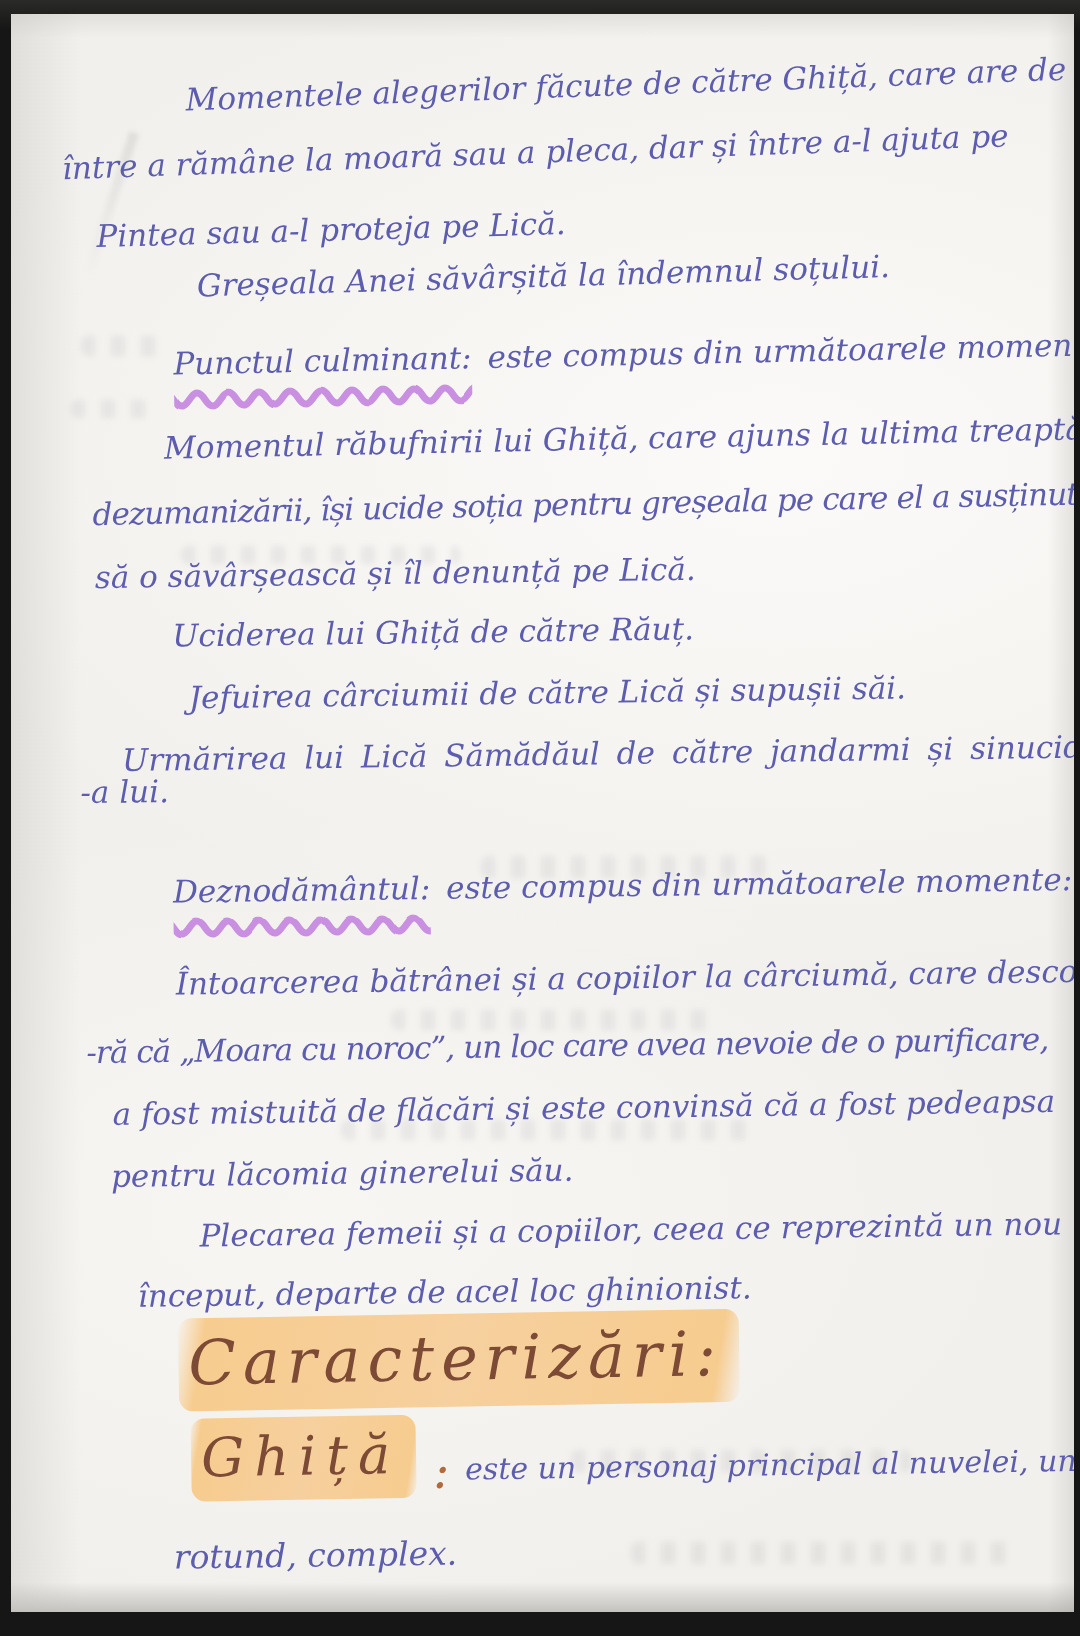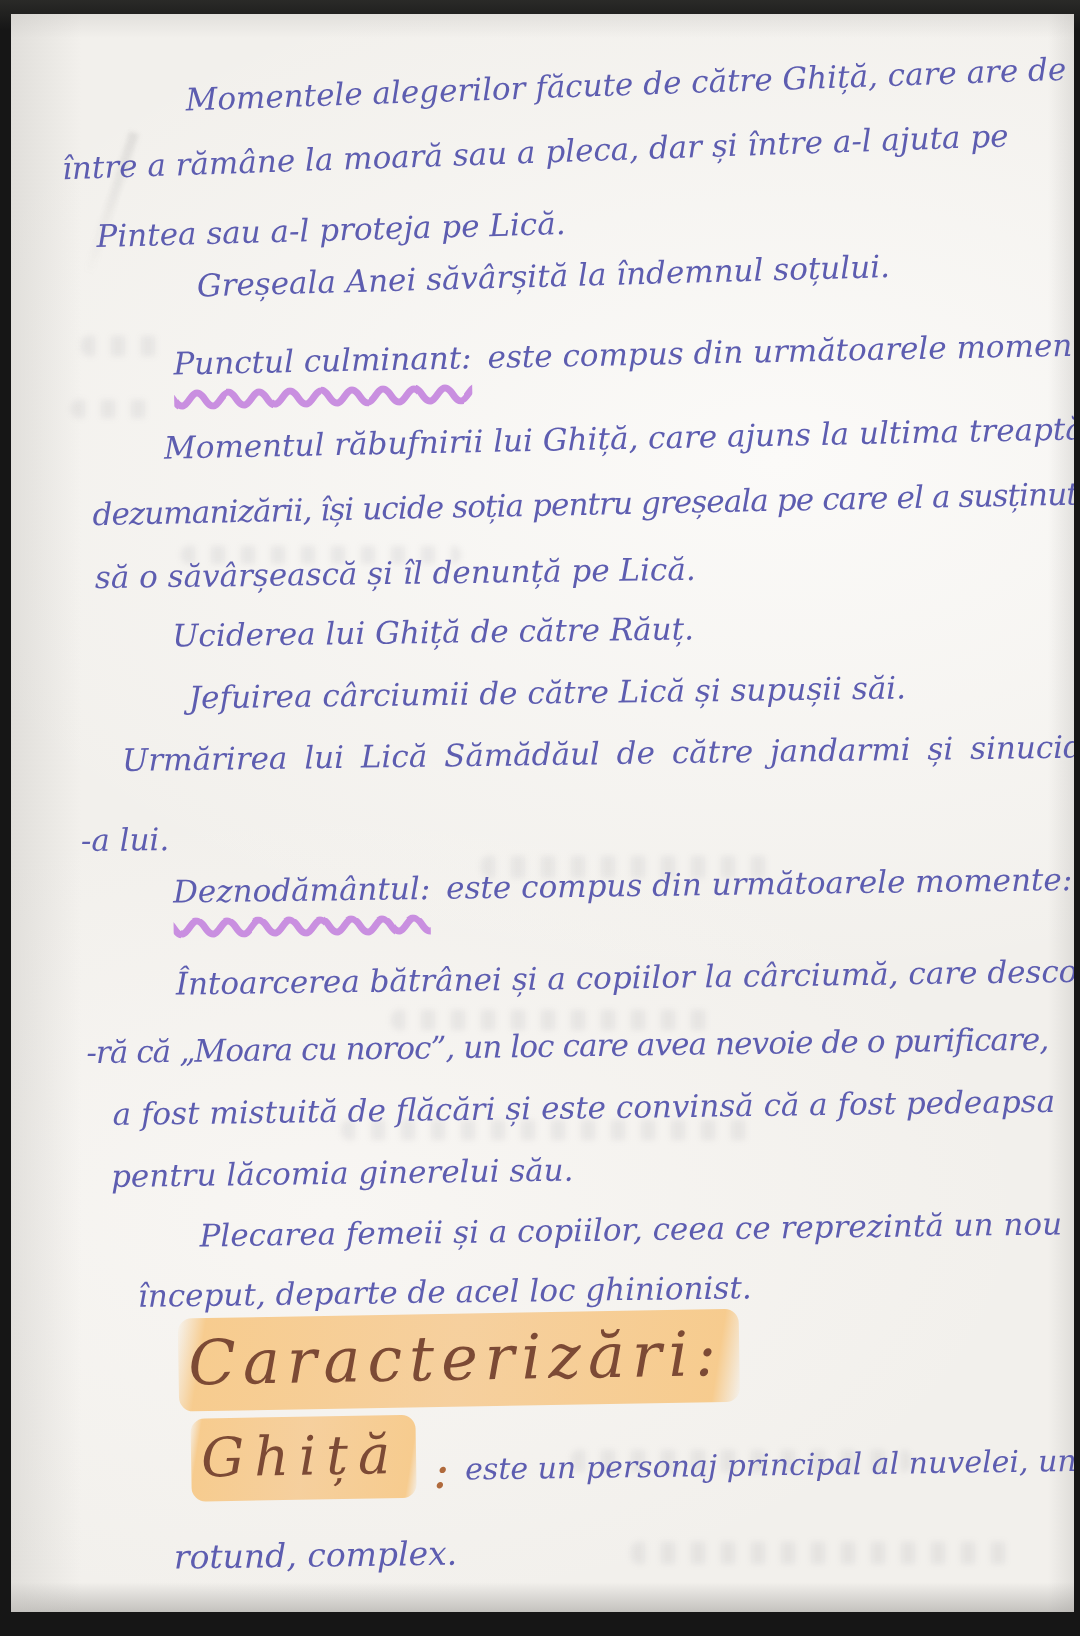--- a/index.html
+++ b/index.html
@@ -92,21 +92,21 @@
       <div class="line t08" style="left:160px;top:330px;">
         <span class="wavy">Punctul culminant:</span><span class="intro-gap">este compus din următoarele momente:</span>
       </div>
 
       <div class="line t08" style="left:150px;top:414px;">Momentul răbufnirii lui Ghiță, care ajuns la ultima treaptă a</div>
       <div class="line t08 tight" style="left:78px;top:480px;">dezumanizării, își ucide soția pentru greșeala pe care el a susținut-o</div>
       <div class="line t04" style="left:80px;top:543px;">să o săvârșească și îl denunță pe Lică.</div>
       <div class="line t04" style="left:157px;top:602px;">Uciderea lui Ghiță de către Răuț.</div>
       <div class="line t04" style="left:173px;top:664px;">Jefuirea cârciumii de către Lică și supușii săi.</div>
       <div class="line t04 spread" style="left:106px;top:726px;">Urmărirea lui Lică Sămădăul de către jandarmi și sinucidere-</div>
-      <div class="line t04" style="left:64px;top:806px;">-a lui.</div>
+      <div class="line t04" style="left:64px;top:758px;">-a lui.</div>
 
       <div class="line t04" style="left:156px;top:858px;">
         <span class="wavy">Deznodământul:</span><span class="intro-gap">este compus din următoarele momente:</span>
       </div>
 
       <div class="line t04" style="left:158px;top:950px;">Întoarcerea bătrânei și a copiilor la cârciumă, care descope-</div>
       <div class="line t04 tight" style="left:68px;top:1018px;">-ră că „Moara cu noroc”, un loc care avea nevoie de o purificare,</div>
       <div class="line t04" style="left:94px;top:1080px;">a fost mistuită de flăcări și este convinsă că a fost pedeapsa</div>
       <div class="line t04" style="left:92px;top:1142px;">pentru lăcomia ginerelui său.</div>
       <div class="line t04" style="left:180px;top:1202px;">Plecarea femeii și a copiilor, ceea ce reprezintă un nou</div>

